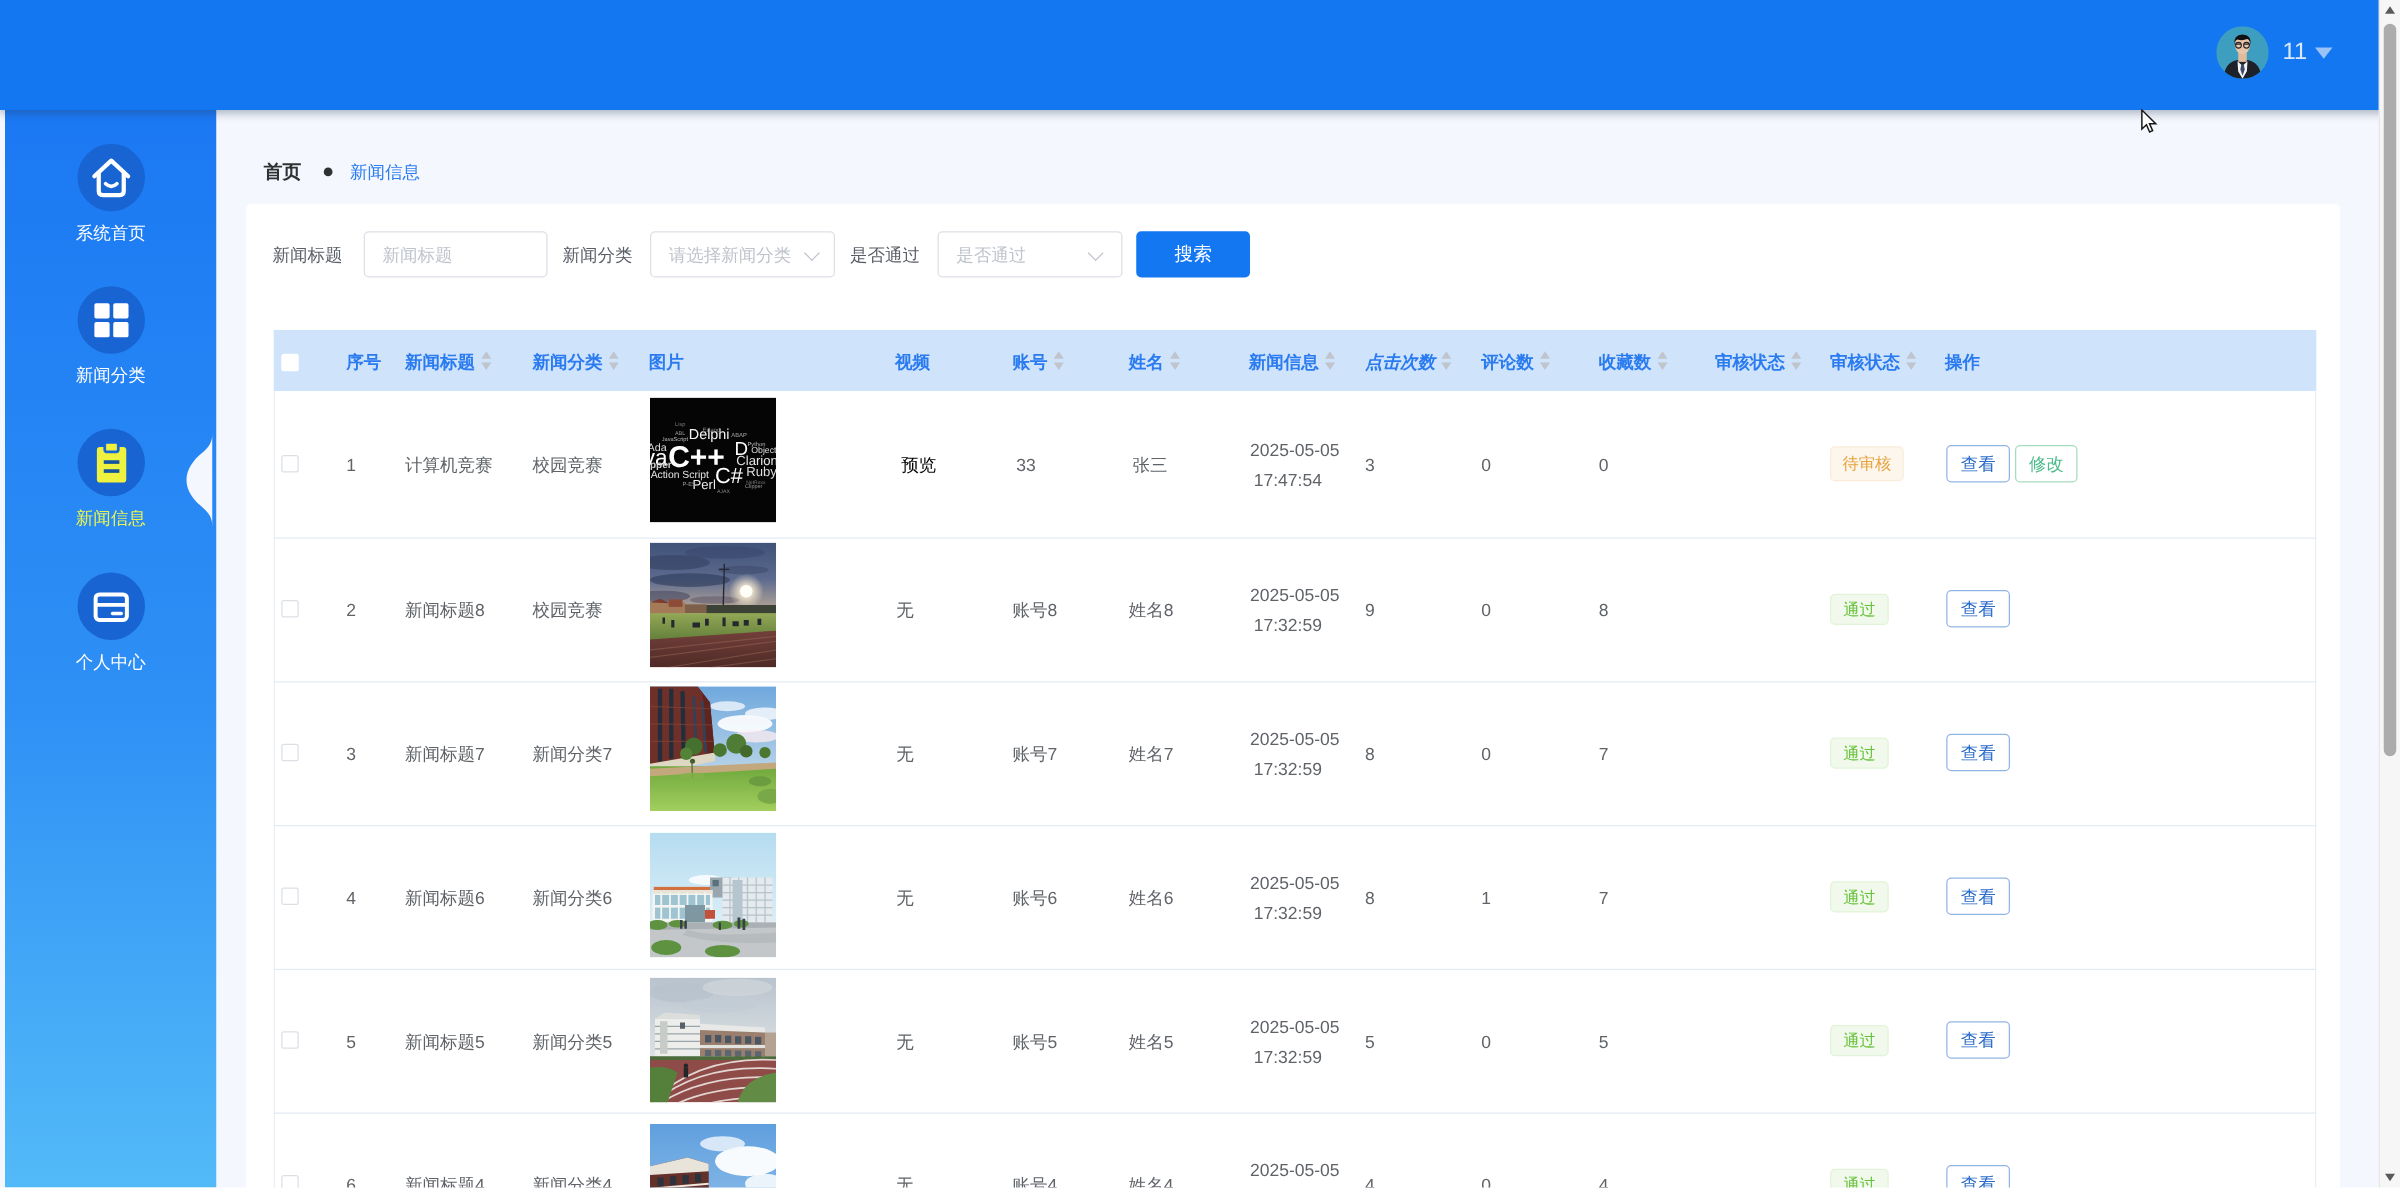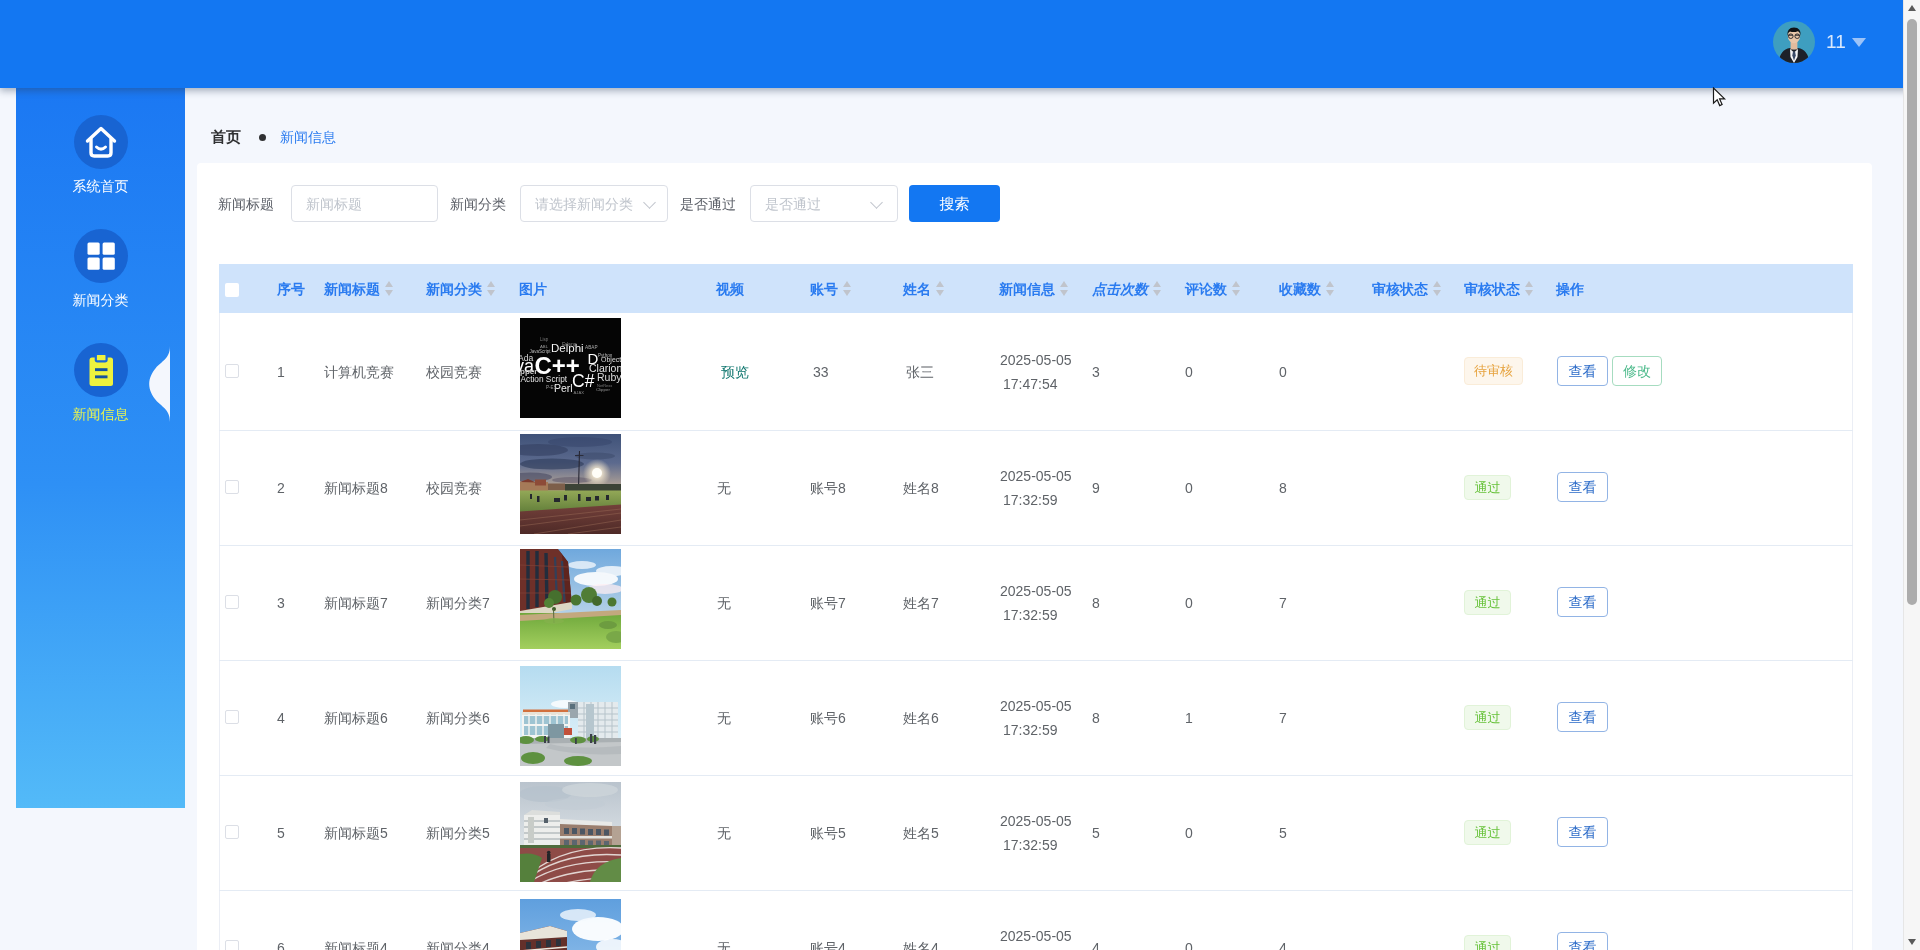--- a/index.html
+++ b/index.html
@@ -7,21 +7,21 @@
 html,body { width:1920px; height:950px; overflow:hidden; }
 body { font-family:"Liberation Sans", sans-serif; background:#f4f7fd; position:relative; }
 
 
 .topbar { position:absolute; left:0; top:0; width:1920px; height:88px; background:#1377f2; box-shadow:0 3px 7px rgba(40,60,90,.38); z-index:50; }
 .topbar .title { position:absolute; left:38px; top:23px; font-size:28px; font-weight:bold; color:#ffffff; letter-spacing:0.5px; }
 .topbar .uname { position:absolute; left:1826px; top:31px; font-size:19px; color:#d9e8fc; }
 .topbar .caret { position:absolute; left:1852px; top:38px; width:0; height:0; border-left:7px solid transparent; border-right:7px solid transparent; border-top:9px solid #9cc3f8; }
 
 
-.sidebar { position:absolute; left:16px; top:88px; width:169px; height:720px; background:linear-gradient(180deg,#1b78f3 0%, #2e90f5 55%, #53baf8 100%); z-index:20; }
+.sidebar { position:absolute; left:4px; top:88px; width:169px; height:862px; background:linear-gradient(180deg,#1b78f3 0%, #2e90f5 55%, #53baf8 100%); z-index:20; }
 .mitem { position:absolute; width:169px; text-align:center; }
 .mcircle { width:54px; height:54px; border-radius:50%; background:#1864d2; margin:0 auto; display:flex; align-items:center; justify-content:center; }
 .mlabel { margin-top:9px; font-size:14px; color:#ffffff; }
 .mlabel.on { color:#e9f451; }
 .notch { position:absolute; left:147px; top:346px; z-index:21; }
 
 
 .card { position:absolute; left:197px; top:163px; width:1675px; height:900px; background:#ffffff; border-radius:4px; z-index:5; }
 .crumb-home { position:absolute; left:211px; top:128px; font-size:15px; font-weight:bold; color:#303133; z-index:6; }
 .crumb-dot { position:absolute; left:259px; top:134px; width:7px; height:7px; border-radius:50%; background:#303133; z-index:6; }
@@ -39,21 +39,21 @@
 .th { position:absolute; top:281px; font-size:14px; font-weight:bold; color:#2a7bf0; z-index:7; white-space:nowrap; }
 .sort { position:absolute; z-index:7; width:0; height:0; border-left:4.5px solid transparent; border-right:4.5px solid transparent; }
 .sort.up { border-bottom:6px solid #c0c4cc; }
 .sort.dn { border-top:6px solid #c0c4cc; }
 .tbody { position:absolute; left:219px; top:313px; width:1634px; height:637px; background:#fff; border-left:1px solid #ebeef5; border-right:1px solid #ebeef5; z-index:6; }
 .rline { position:absolute; left:219px; width:1634px; height:1px; background:#e4ebf4; z-index:8; }
 .cell { position:absolute; font-size:14px; color:#5f6368; z-index:7; white-space:nowrap; }
 .ck { position:absolute; left:225px; width:14px; height:14px; background:#fff; border:1px solid #dcdfe6; border-radius:2px; z-index:7; }
 .ck.hd { border:none; width:14px; height:14px; }
 .pic { position:absolute; left:520px; width:101px; height:100px; z-index:7; overflow:hidden; }
-.glink { color:#0f766e; }
+.glink { color:#000000; }
 .badge-w { position:absolute; left:1464px; width:59px; height:28px; background:#fdf6ec; border:1px solid #faecd8; border-radius:4px; color:#e6a23c; font-size:13px; text-align:center; line-height:26px; z-index:7; }
 .badge-g { position:absolute; left:1464px; width:47px; height:25px; background:#f0f9eb; border:1px solid #e1f3d8; border-radius:4px; color:#67c23a; font-size:13px; text-align:center; line-height:23px; z-index:7; }
 .btn-b { position:absolute; left:1557px; width:51px; height:30px; background:#fff; border:1px solid #92b4e5; border-radius:4px; color:#2a6ac8; font-size:14px; text-align:center; line-height:28px; z-index:7; }
 .btn-g { position:absolute; left:1612px; width:50px; height:30px; background:#fff; border:1px solid #a6dcc0; border-radius:4px; color:#4cba8b; font-size:14px; text-align:center; line-height:28px; z-index:7; }
 
 
 .sbar { position:absolute; left:1903px; top:0; width:17px; height:950px; background:#f6f6f6; border-left:1px solid #e6e6e6; z-index:60; }
 .sbar .upar { position:absolute; left:4px; top:5px; width:0; height:0; border-left:4.5px solid transparent; border-right:4.5px solid transparent; border-bottom:6px solid #5a5a5a; }
 .sbar .dnar { position:absolute; left:4px; bottom:5px; width:0; height:0; border-left:4.5px solid transparent; border-right:4.5px solid transparent; border-top:6px solid #5a5a5a; }
 .sbar .thumb { position:absolute; left:3px; top:19px; width:10px; height:586px; background:#acacac; border-radius:5px; }
@@ -91,20 +91,30 @@
     <div class="mcircle">
       <svg width="54" height="54" viewBox="0 0 54 54">
           <rect x="15.5" y="14.5" width="23.5" height="28.5" rx="2.5" fill="#eef23e"></rect>
           <rect x="21.8" y="10.8" width="10.8" height="7.6" rx="1.6" fill="#eef23e" stroke="#1767da" stroke-width="2.2"></rect>
           <rect x="21" y="25.2" width="12.5" height="2.9" fill="#15539f"></rect>
           <rect x="21" y="32.4" width="12.5" height="2.9" fill="#15539f"></rect>
         </svg>
     </div>
     <div class="mlabel on">新闻信息</div>
   </div>
+  <div class="mitem" style="top:370px;">
+    <div class="mcircle">
+      <svg width="54" height="54" viewBox="0 0 54 54">
+          <rect x="14.5" y="17.5" width="25" height="20.5" rx="3" fill="none" stroke="#fff" stroke-width="3.2"></rect>
+          <line x1="14.5" y1="25.8" x2="39.5" y2="25.8" stroke="#fff" stroke-width="3"></line>
+          <line x1="28" y1="32.8" x2="35" y2="32.8" stroke="#fff" stroke-width="2.8" stroke-linecap="round"></line>
+        </svg>
+    </div>
+    <div class="mlabel">个人中心</div>
+  </div>
 </div>
 <svg class="notch" width="23" height="76" viewBox="0 0 23 76">
     <path d="M23 0 C23 13 14 15.5 8.8 22 C5 26.5 2.2 32 2.2 38 C2.2 44 5 49.5 8.8 54 C14 60.5 23 63 23 76 Z" fill="#f4f7fd"></path>
   </svg>
 
 <div class="card"></div>
 <div class="crumb-home">首页</div>
 <div class="crumb-dot"></div>
 <div class="crumb-link">新闻信息</div>
 

